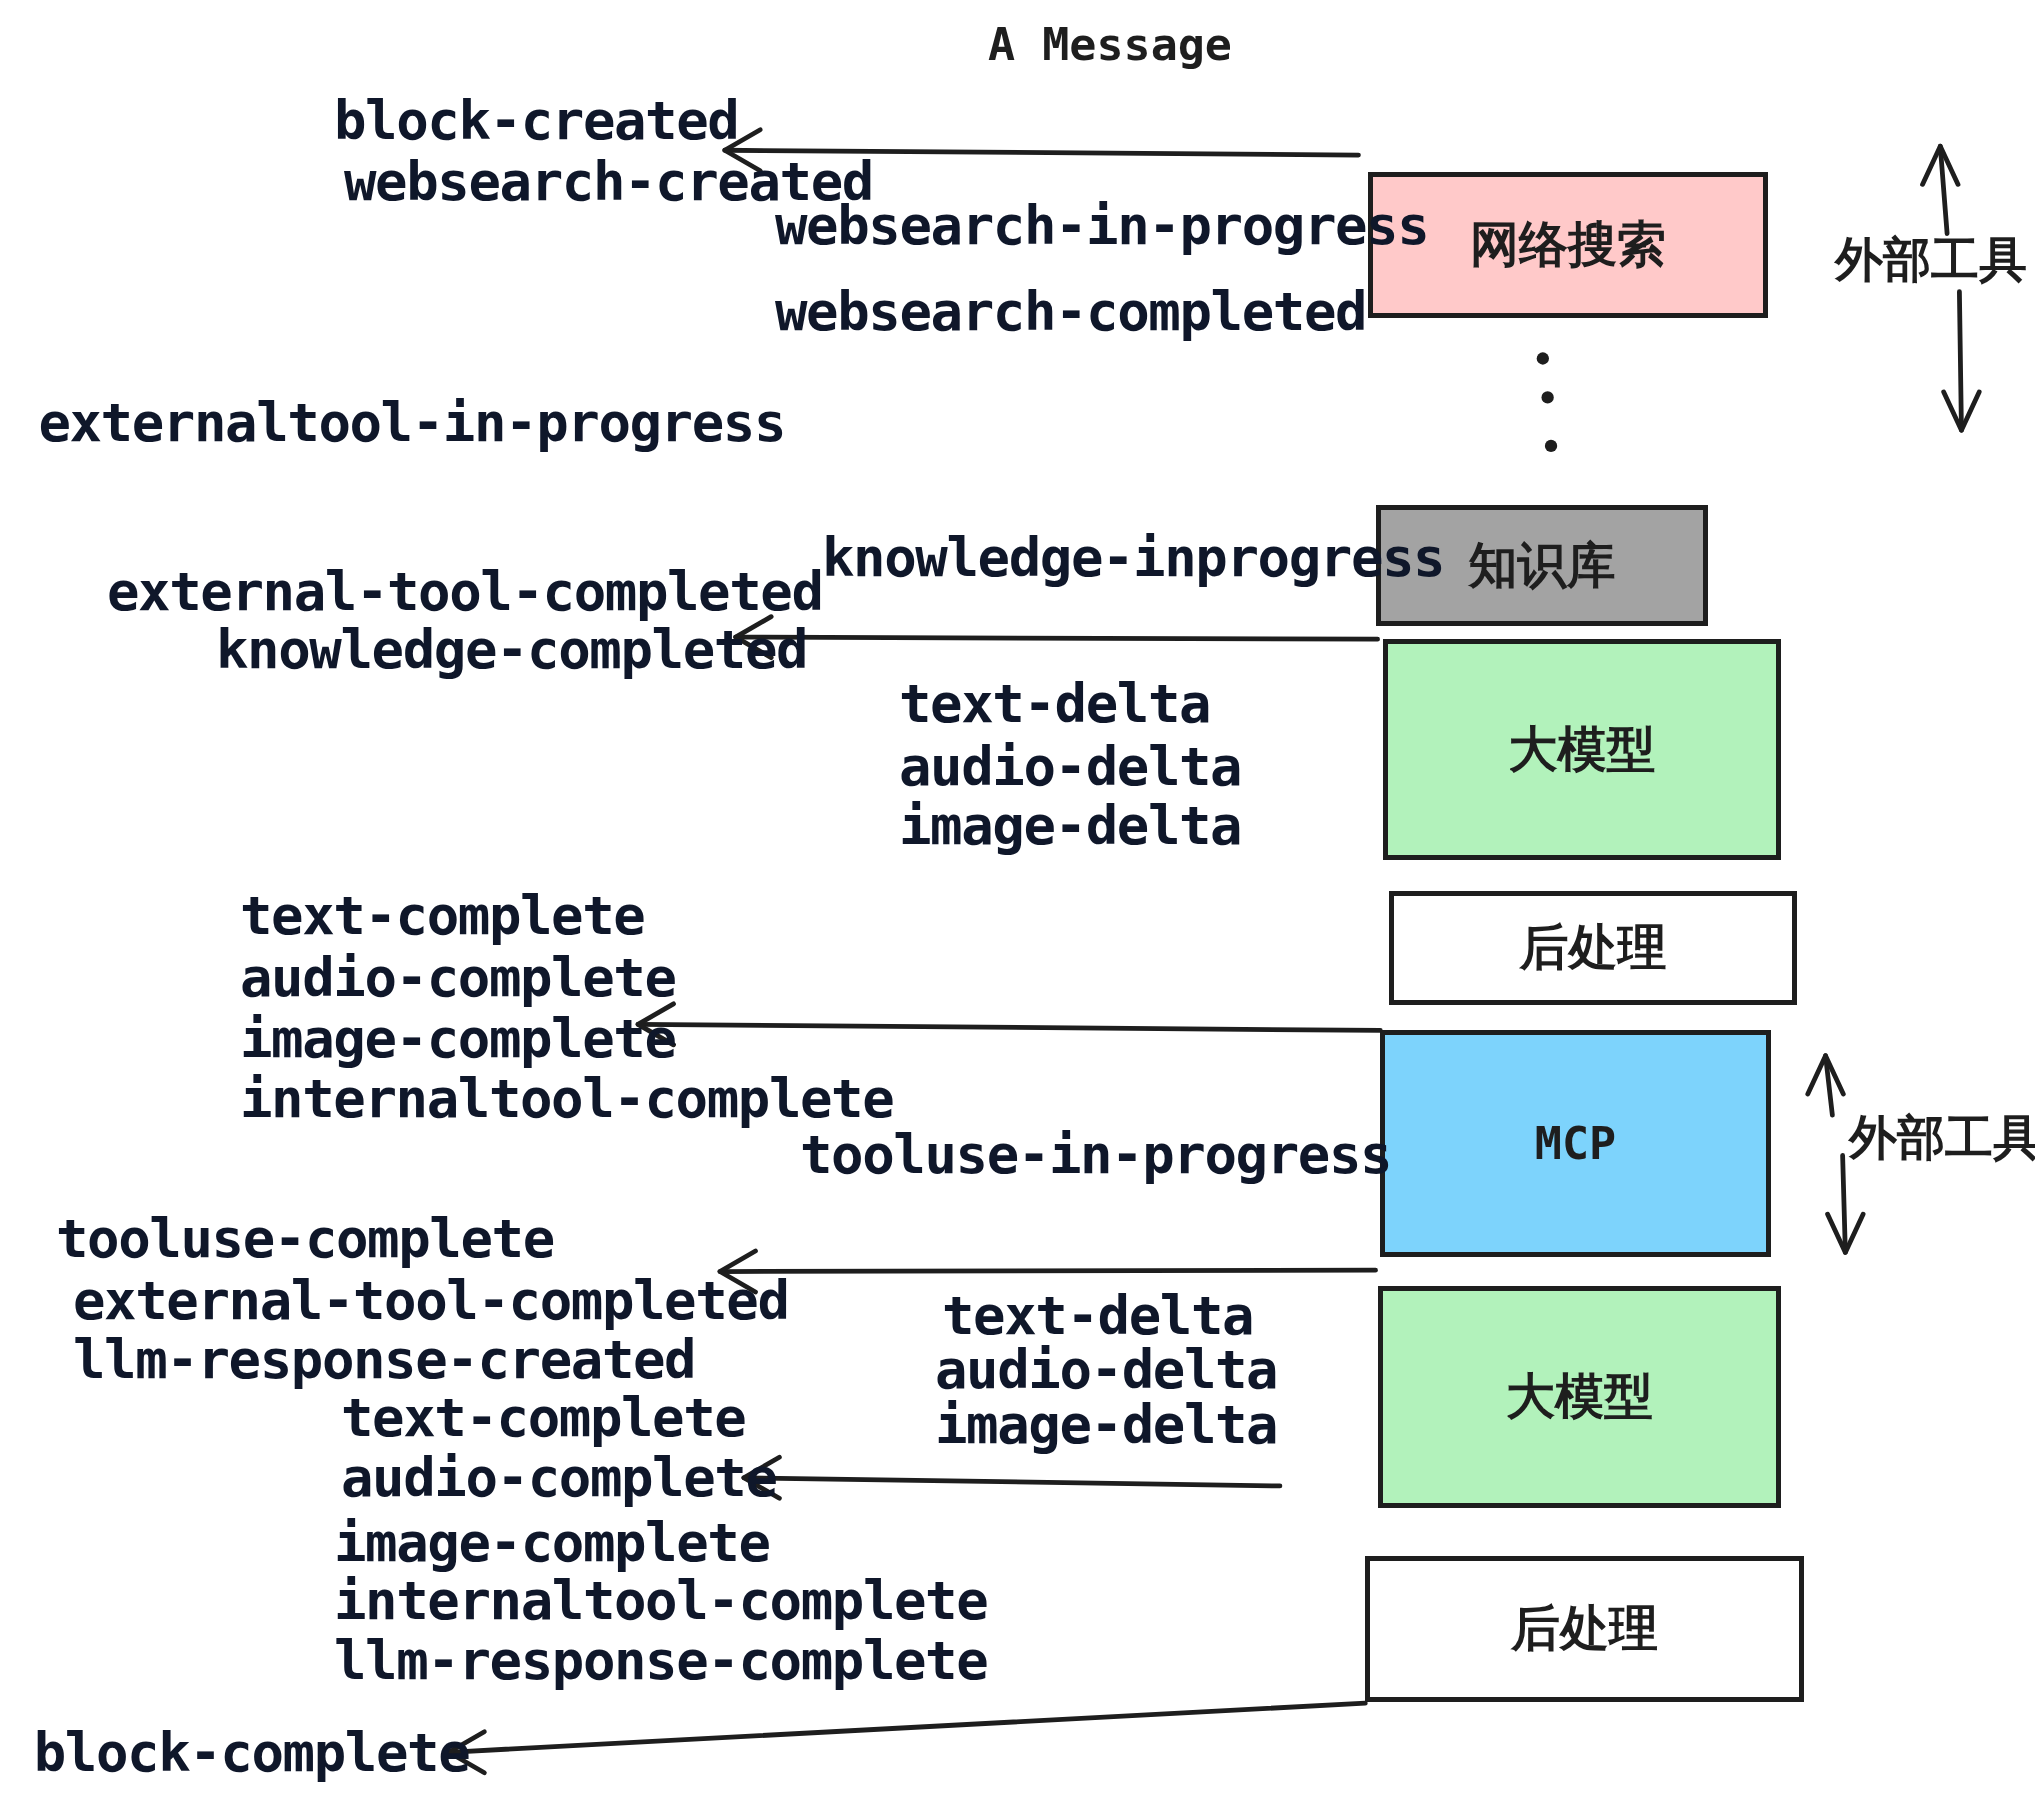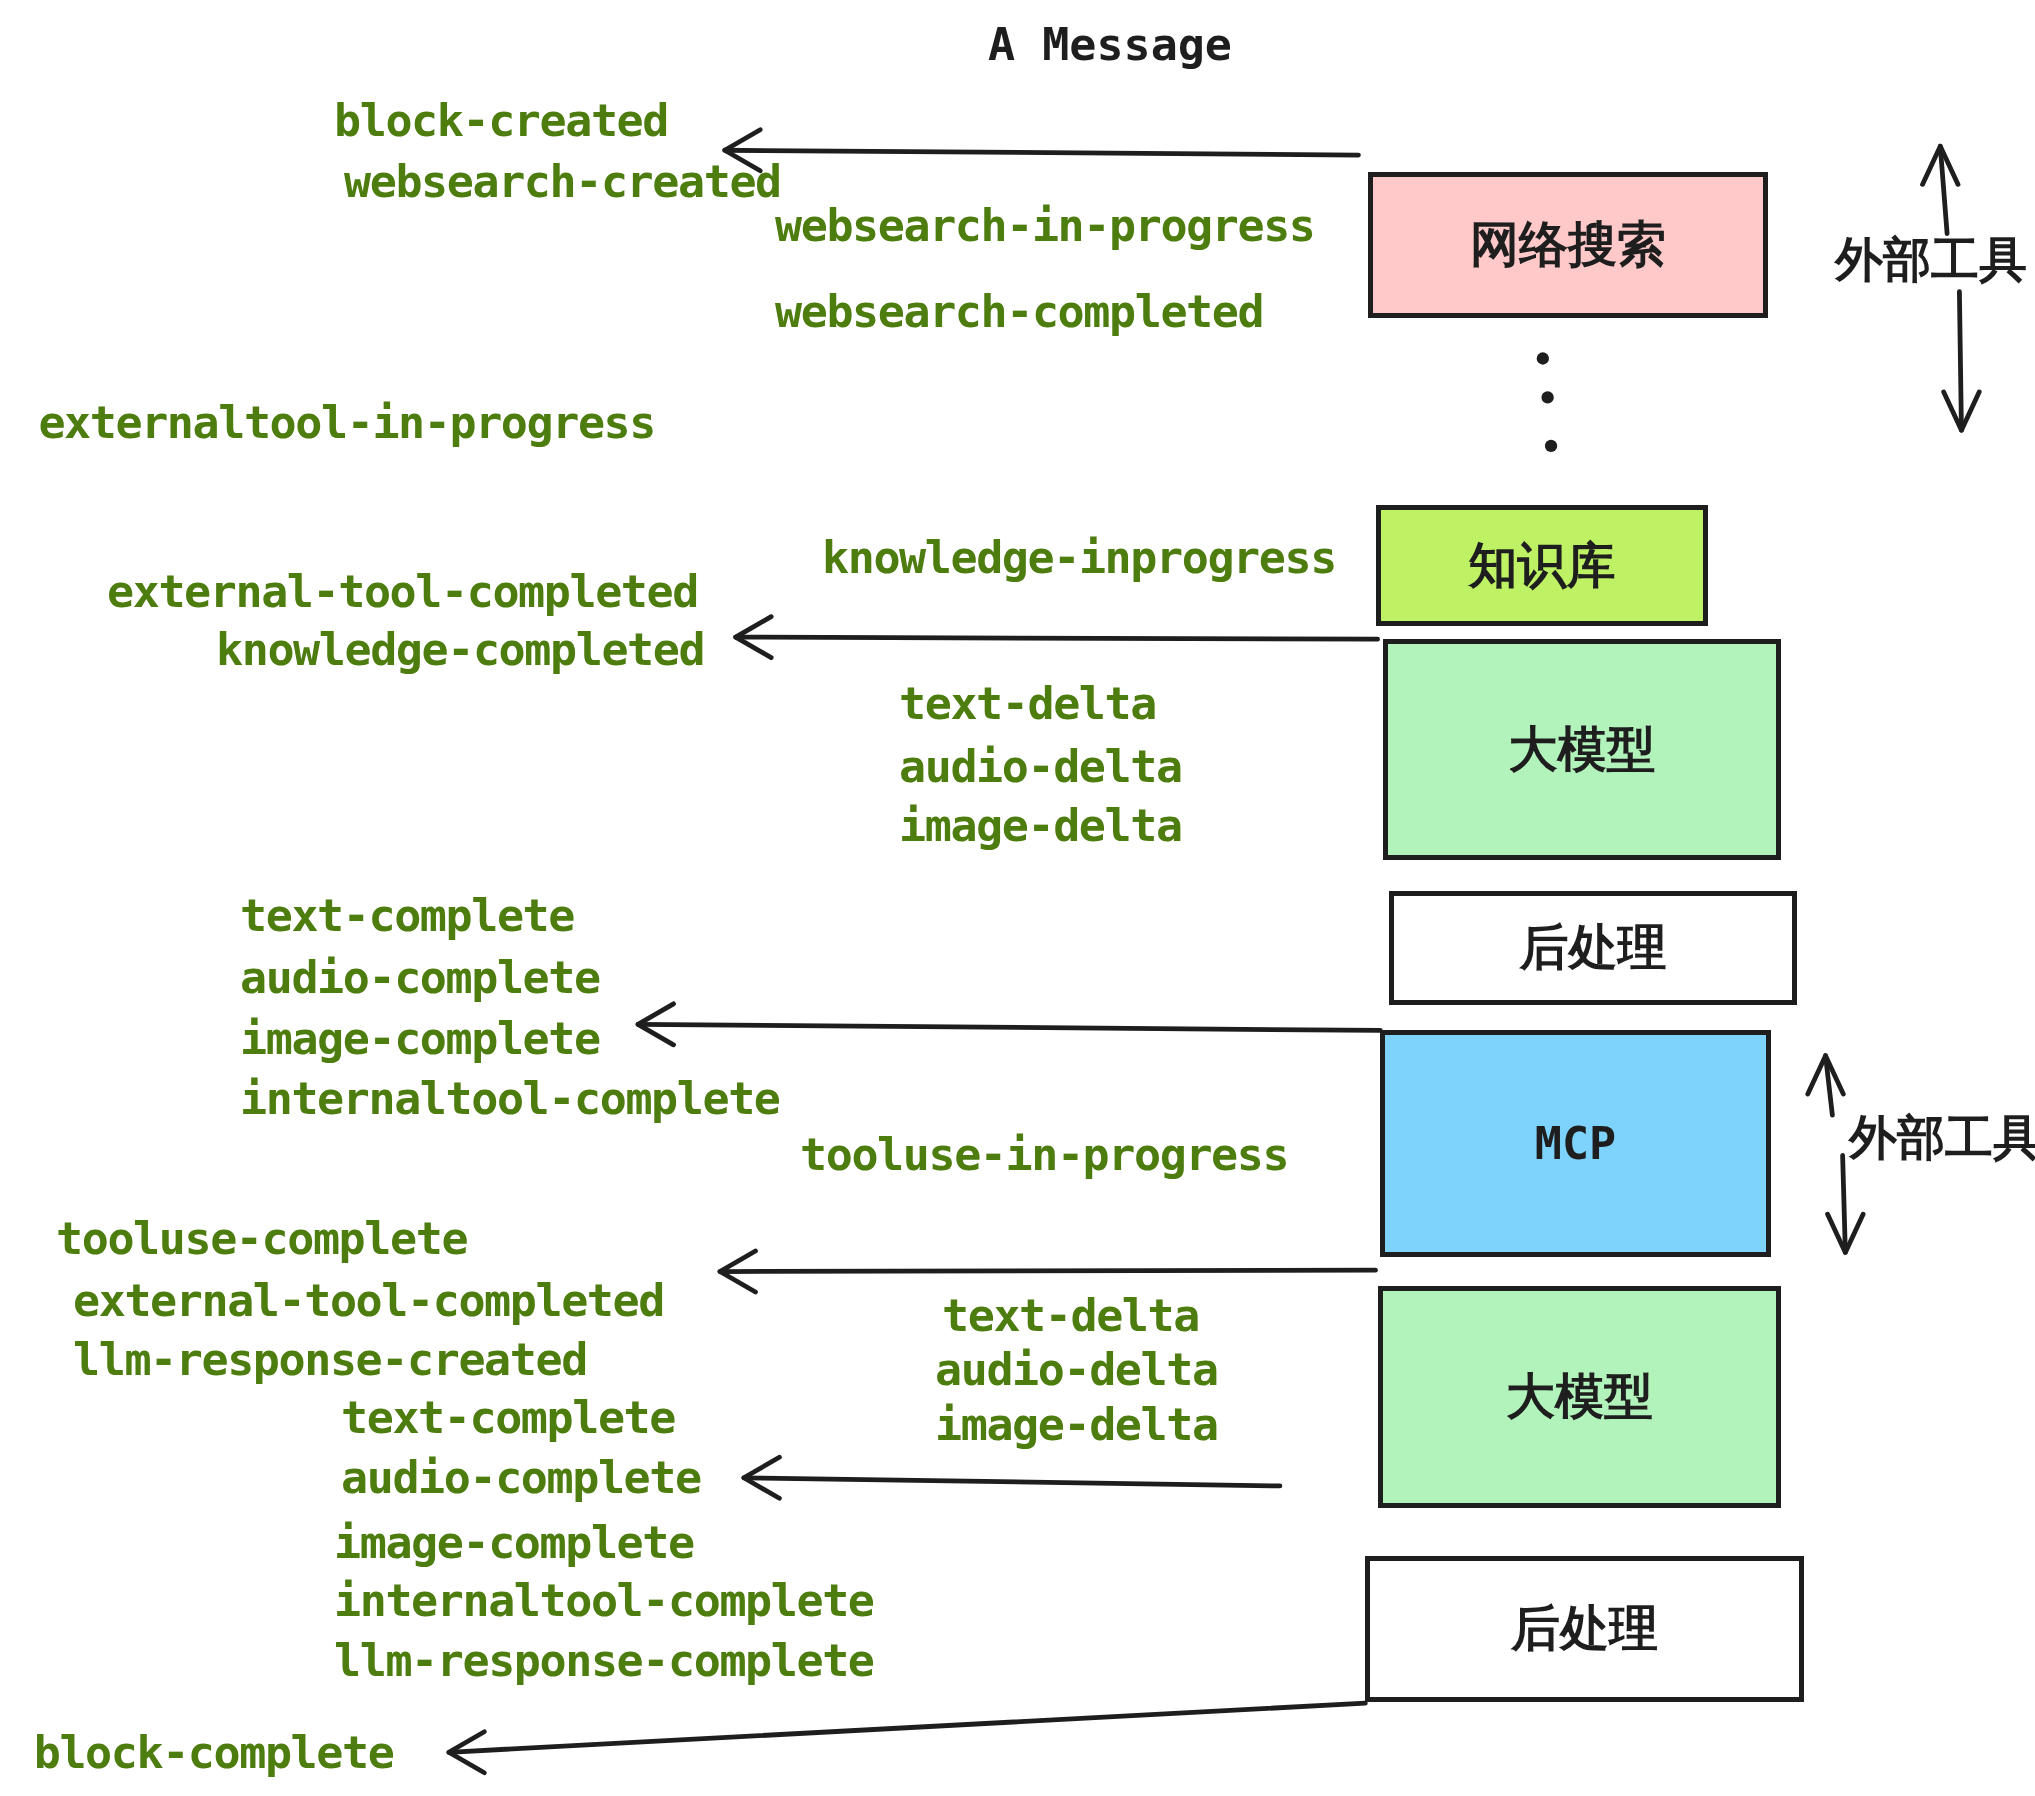--- a/index.html
+++ b/index.html
@@ -22,23 +22,23 @@
     font-family: "DejaVu Sans Mono", monospace;
     font-size: 45px;
     font-weight: bold;
     color: #1e1e1e;
     white-space: nowrap;
   }
   .event-label {
     position: absolute;
     transform: translateY(-50%);
     font-family: "DejaVu Sans Mono", monospace;
-    font-size: 45px;
+    font-size: 54px;
     font-weight: bold;
-    color: #4d7c0f;
+    color: #0f172a;
     white-space: nowrap;
     letter-spacing: -1.4px;
   }
   .side-label {
     position: absolute;
     transform: translateY(-50%);
     font-family: "DejaVu Sans", sans-serif;
     font-size: 48px;
     font-weight: bold;
     color: #1e1e1e;
@@ -97,21 +97,21 @@
       <line x1="2669" y1="1692" x2="2673" y2="1834" stroke="#1e1e1e" stroke-width="7" stroke-linecap="round"></line>
       <polyline points="2647,1778 2673,1834 2699,1778" fill="none" stroke="#1e1e1e" stroke-width="7" stroke-linecap="round" stroke-linejoin="round"></polyline>
       <circle cx="2230" cy="525" r="9" fill="#1e1e1e"></circle>
       <circle cx="2237" cy="582" r="9" fill="#1e1e1e"></circle>
       <circle cx="2242" cy="653" r="9" fill="#1e1e1e"></circle>
     </svg>
   <div id="boxes-layer">
       <div class="flow-box" style="left: 1348px; top: 172px; width: 400px; height: 146px; background: rgb(255, 201, 201);">
         <span class="box-label">网络搜索</span>
       </div>
-      <div class="flow-box" style="left: 1356px; top: 505px; width: 332px; height: 121px; background: #bef264;">
+      <div class="flow-box" style="left: 1356px; top: 505px; width: 332px; height: 121px; background: #a3a3a3;">
         <span class="box-label">知识库</span>
       </div>
       <div class="flow-box" style="left: 1363px; top: 639px; width: 398px; height: 221px; background: rgb(178, 242, 187);">
         <span class="box-label">大模型</span>
       </div>
       <div class="flow-box" style="left: 1369px; top: 891px; width: 408px; height: 114px; background: rgb(255, 255, 255);">
         <span class="box-label">后处理</span>
       </div>
       <div class="flow-box" style="left: 1360px; top: 1030px; width: 391px; height: 227px; background: #7dd3fc;">
         <span class="box-label mono">MCP</span>

